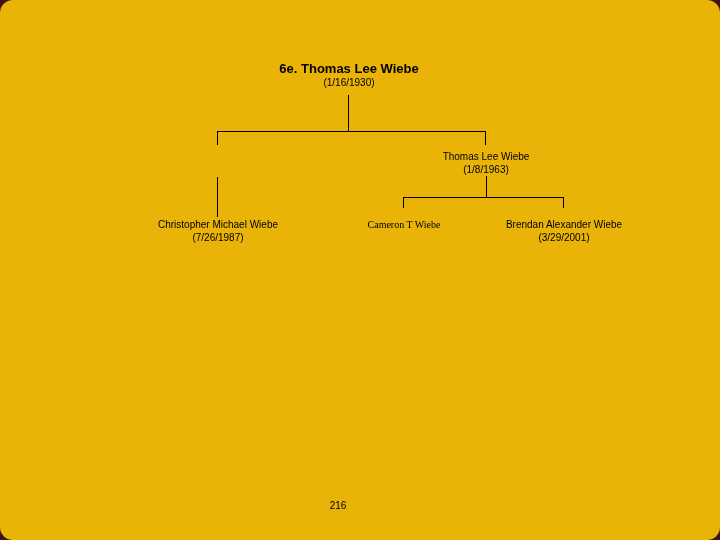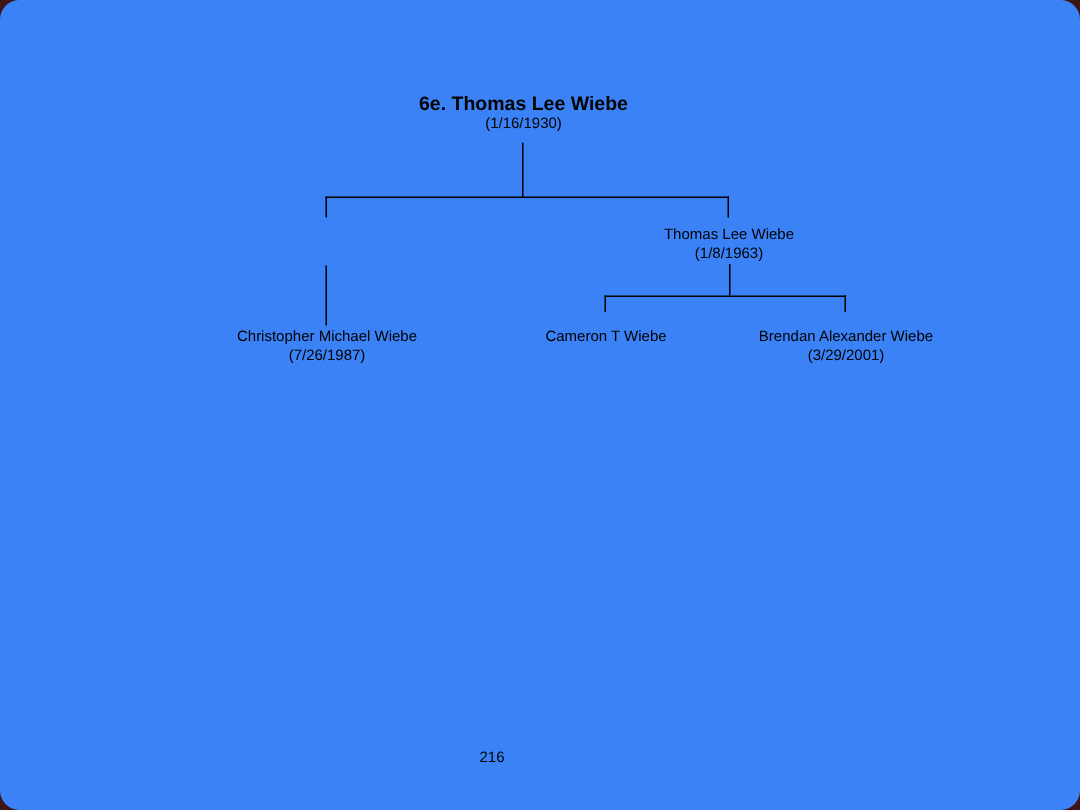--- a/index.html
+++ b/index.html
@@ -9,21 +9,21 @@
     height: 540px;
     overflow: hidden;
     background: #3e1516; 
     font-family: "Liberation Sans", sans-serif;
   }
   .slide {
     position: absolute;
     left: 0; top: 0;
     width: 720px;
     height: 540px;
-    background: #3b82f6;
+    background: #eab308;
     border-radius: 13px;
     color: #000000;
   }
   .node {
     position: absolute;
     text-align: center;
     white-space: nowrap;
     line-height: 1.25;
   }
   .name {
@@ -75,24 +75,24 @@
   <div class="line" style="left:486px; top:176px; width:1px; height:21px;"></div>
   <div class="line" style="left:403px; top:197px; width:161px; height:1px;"></div>
   <div class="line" style="left:403px; top:197px; width:1px; height:11px;"></div>
   <div class="line" style="left:563px; top:197px; width:1px; height:11px;"></div>
 
   <div class="node" style="left:108px; top:219px; width:220px;">
     <div class="name">Christopher Michael Wiebe</div>
     <div class="date">(7/26/1987)</div>
   </div>
 
-  <div class="node" style="left:294px; top:219px; width:220px;">
+  <div class="node" style="left:294px; top:219px; width:220px;font-family:Liberation Serif, serif;">
     <div class="name">Cameron T Wiebe</div>
   </div>
 
   <div class="node" style="left:454px; top:219px; width:220px;text-align:center;">
     <div class="name">Brendan Alexander Wiebe</div>
     <div class="date">(3/29/2001)</div>
   </div>
 
-  <div class="page-number" style="left:298px; top:500px; width:60px;">216</div>
+  <div class="page-number" style="left:308px; top:500px; width:60px;">216</div>
 
 </div>
 
 </body></html>

